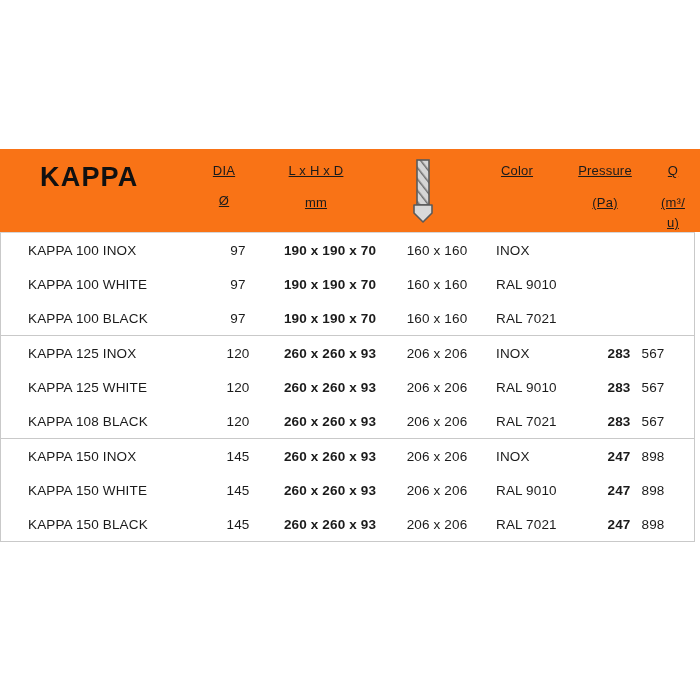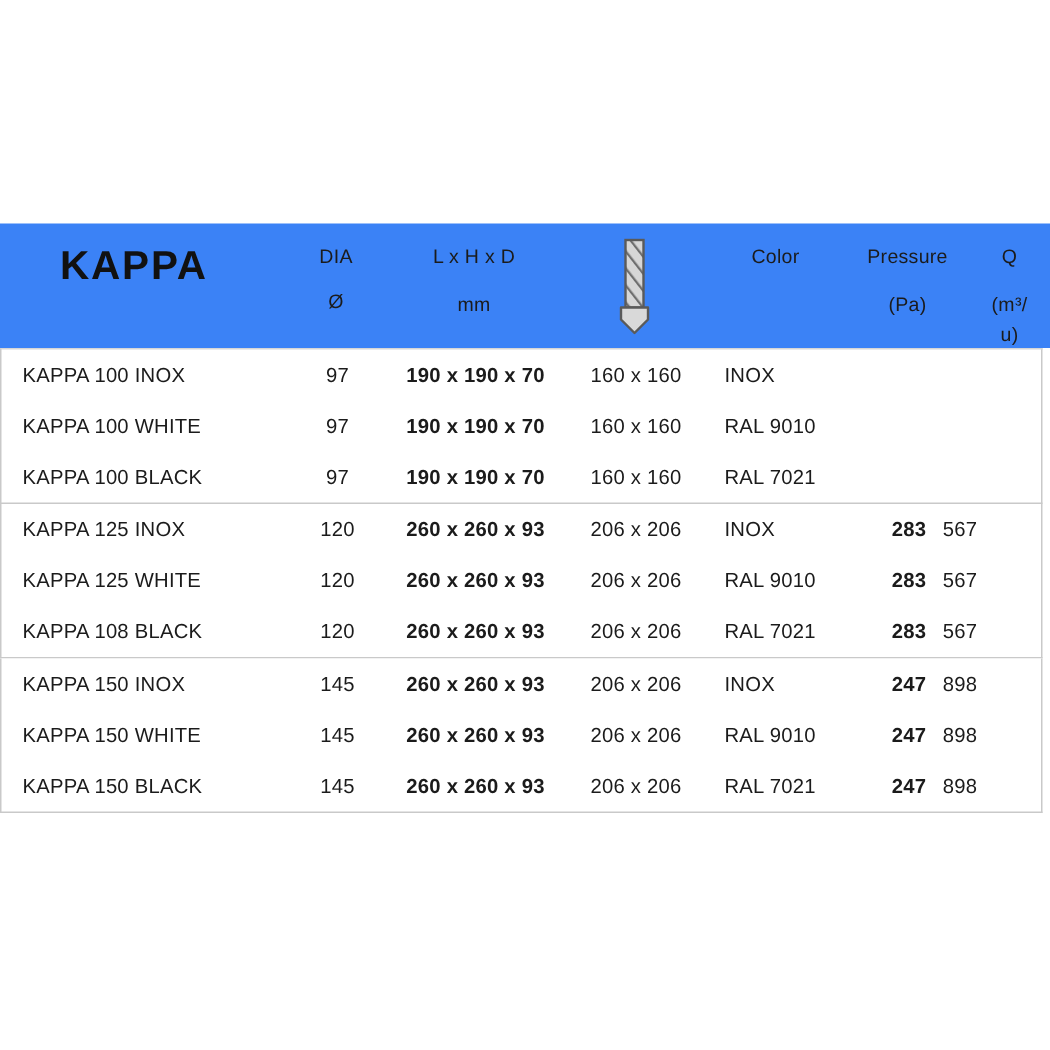--- a/index.html
+++ b/index.html
@@ -19,34 +19,34 @@
   
   .sheet {
     position: absolute;
     left: 0;
     top: 149px;
     width: 700px;
   }
 
   
   .thead {
-    background: #3b82f6;
+    background: #f97316;
     height: 83px;
     position: relative;
     width: 700px;
     box-sizing: border-box;
   }
   .thead .cell {
     position: absolute;
     font-size: 13px;
     color: #1b1b1b;
     white-space: nowrap;
     letter-spacing: 0.2px;
   }
-  .thead .cell.center { transform: translateX(-50%); text-align: center; }
+  .thead .cell.center { transform: translateX(-50%); text-align: center; text-decoration: underline; }
 
   .brand {
     position: absolute;
     left: 40px;
     top: 13px;
     font-size: 27px;
     font-weight: bold;
     letter-spacing: 1.2px;
     color: #111111;
   }
@@ -73,20 +73,21 @@
   }
 
   
   .group {
     background: #ffffff;
     border: 1px solid #c9c9c9;
     border-top: none;
     box-sizing: border-box;
     width: 695px;
     margin: 0;
+    padding-left: 13px;
   }
   .group.first { border-top: 1px solid #d6d6d6; }
 
   .row {
     position: relative;
     height: 34px;
     width: 100%;
   }
   .row .c {
     position: absolute;

